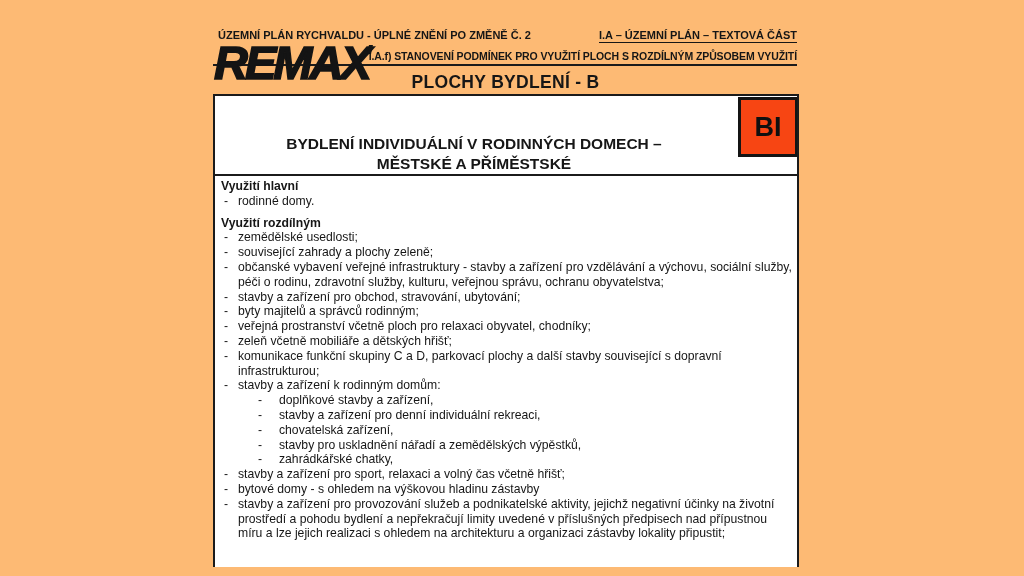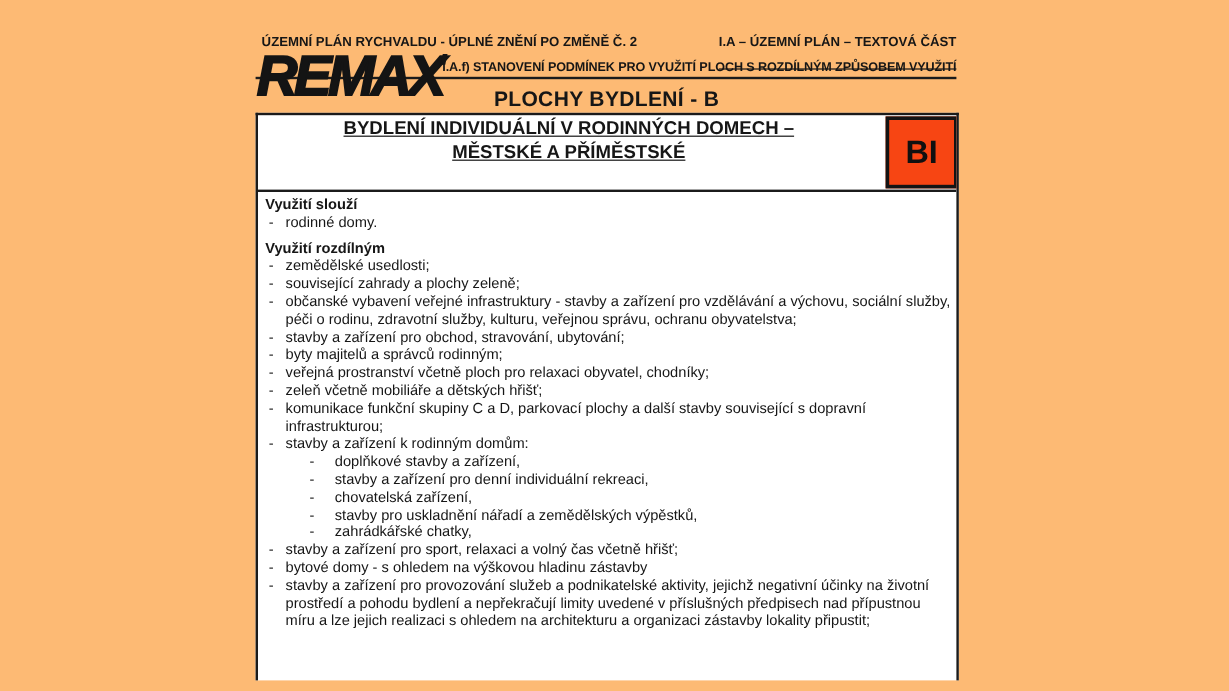--- a/index.html
+++ b/index.html
@@ -13,21 +13,21 @@
   .page { position:relative; width:1024px; height:576px; background:#fdba74; }
 
   
   .hdr-left {
     position:absolute; left:218px; top:29px;
     font-size:11px; font-weight:bold; white-space:nowrap;
   }
   .hdr-right {
     position:absolute; top:29px; right:227px;
     font-size:11px; font-weight:bold; white-space:nowrap;
-    border-bottom:1.5px solid #161616; padding-bottom:16px;
+    border-bottom:1.5px solid #161616; padding-bottom:1px;
   }
 
   
   .rule {
     position:absolute; left:213px; top:64px; width:584px; height:2px;
     background:#1b1b1b;
   }
   .logo {
     position:absolute; left:214px; top:38px;
     font-size:47px; line-height:50px; font-weight:bold; font-style:italic;
@@ -48,23 +48,23 @@
     text-align:center; font-size:17.5px; font-weight:bold; letter-spacing:0.3px;
   }
 
   
   .ztable {
     position:absolute; left:213px; top:94px; width:586px; height:473px;
     border:2px solid #1b1b1b; border-bottom:none;
     overflow:hidden; background:#fff;
   }
   .thead {
-    position:relative; height:64px;
+    position:relative; height:80px;
     border-bottom:2px solid #1b1b1b;
-    display:flex; align-items:flex-start;text-decoration:underline;
+    display:flex; align-items:flex-end;
   }
   .th-text {
     width:calc(100% - 64px);
     text-align:center; font-size:15.5px; font-weight:bold; line-height:20px;
     padding-top:2px;
   }
   .bi-badge {
     position:absolute; left:523px; top:1px; width:60px; height:60px;
     border:3px solid #141414;
     display:flex; align-items:center; justify-content:center;
@@ -105,21 +105,21 @@
   <div class="ztable">
     <div class="thead">
       <div class="th-text">
         <div>BYDLENÍ INDIVIDUÁLNÍ V RODINNÝCH DOMECH –</div>
         <div>MĚSTSKÉ A PŘÍMĚSTSKÉ</div>
       </div>
       <div class="bi-badge" style="background: rgb(247, 69, 19);">BI</div>
     </div>
     <div class="tbody">
         <div class="section">
-          <div class="heading">Využití slouží</div>
+          <div class="heading">Využití hlavní</div>
           <div class="item">
             <div class="dash">-</div>
             <div class="txt">rodinné domy.</div>
           </div>
         </div>
         <div class="section">
           <div class="heading">Využití rozdílným</div>
           <div class="item">
             <div class="dash">-</div>
             <div class="txt">zemědělské usedlosti;</div>

